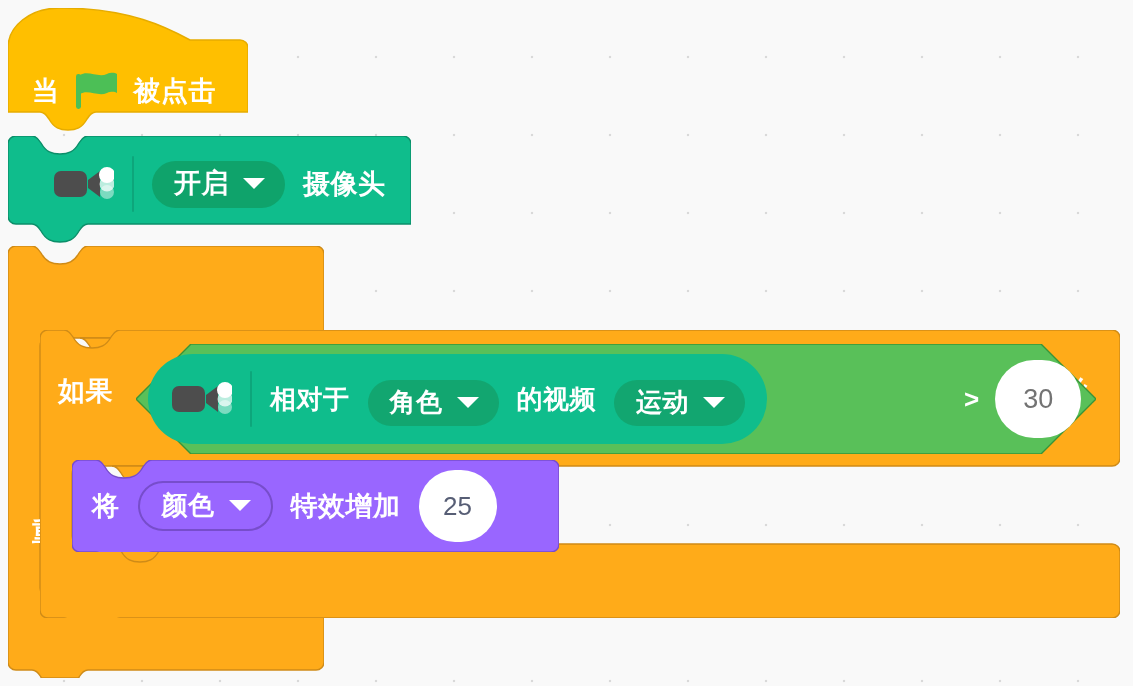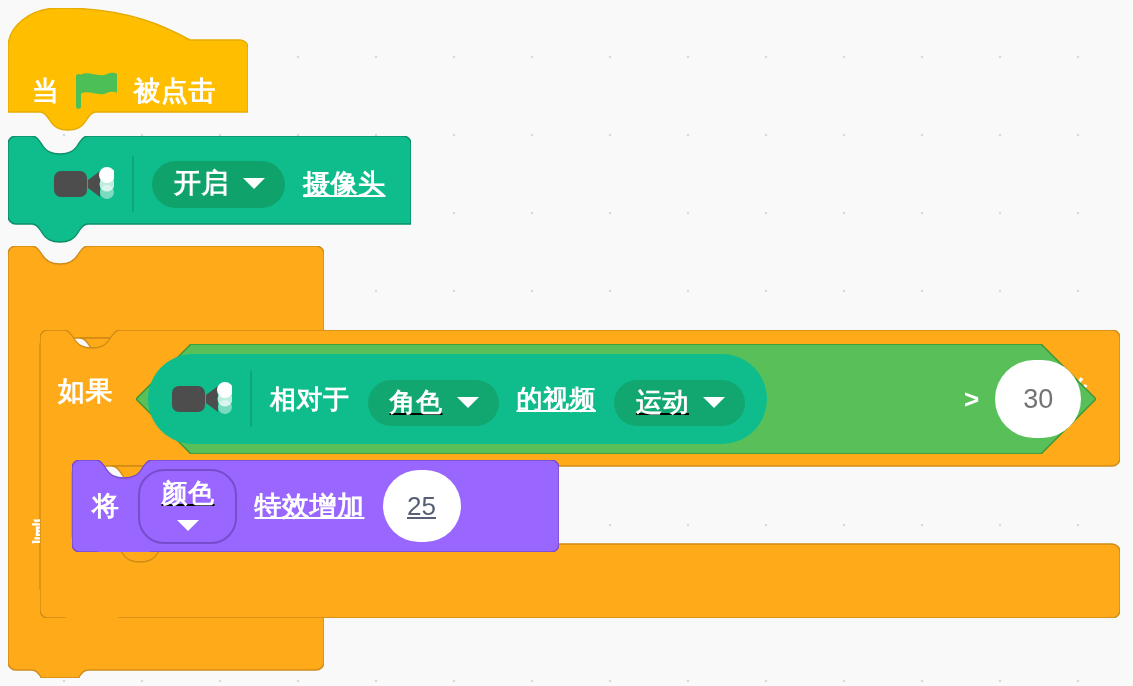--- a/index.html
+++ b/index.html
@@ -60,24 +60,24 @@
     width: 2px; height: 56px; background: rgba(0,0,0,0.12);
     margin: 0 18px 0 18px; border-radius: 1px; flex:none;
   }
   .dropdown {
     display:inline-flex; align-items:center; gap: 14px;
     border-radius: 26px; padding: 9px 20px 11px 22px;
     white-space: nowrap;
   }
   .dd-green { background: #0fa36b; }
   .dd-green-dark { background: #12a670; margin-top: 8px; }
-  .dd-purple { background: #9966ff; border: 2px solid #774dcb; flex-direction: column; }
+  .dd-purple { background: #9966ff; border: 2px solid #774dcb; }
   .dd-caret { width: 0; height: 0; border-left: 11px solid transparent;
               border-right: 11px solid transparent; border-top: 11px solid #ffffff; }
-  .gap-l { margin-left: 18px; text-decoration: underline; }
+  .gap-l { margin-left: 18px; }
 
   
   #forever-block { position:absolute; left: 8px; top: 246px; width: 316px; height: 432px; }
   #forever-shape { position:absolute; inset:0; }
   #forever-label { position:absolute; left: 24px; top: 273px; }
 
   
   #if-block { position:absolute; left: 40px; top: 330px; width: 1080px; height: 288px; text-align: right; }
   #if-shape { position:absolute; inset:0; }
   #if-label  { position:absolute; left: 18px; top: 48px; }

